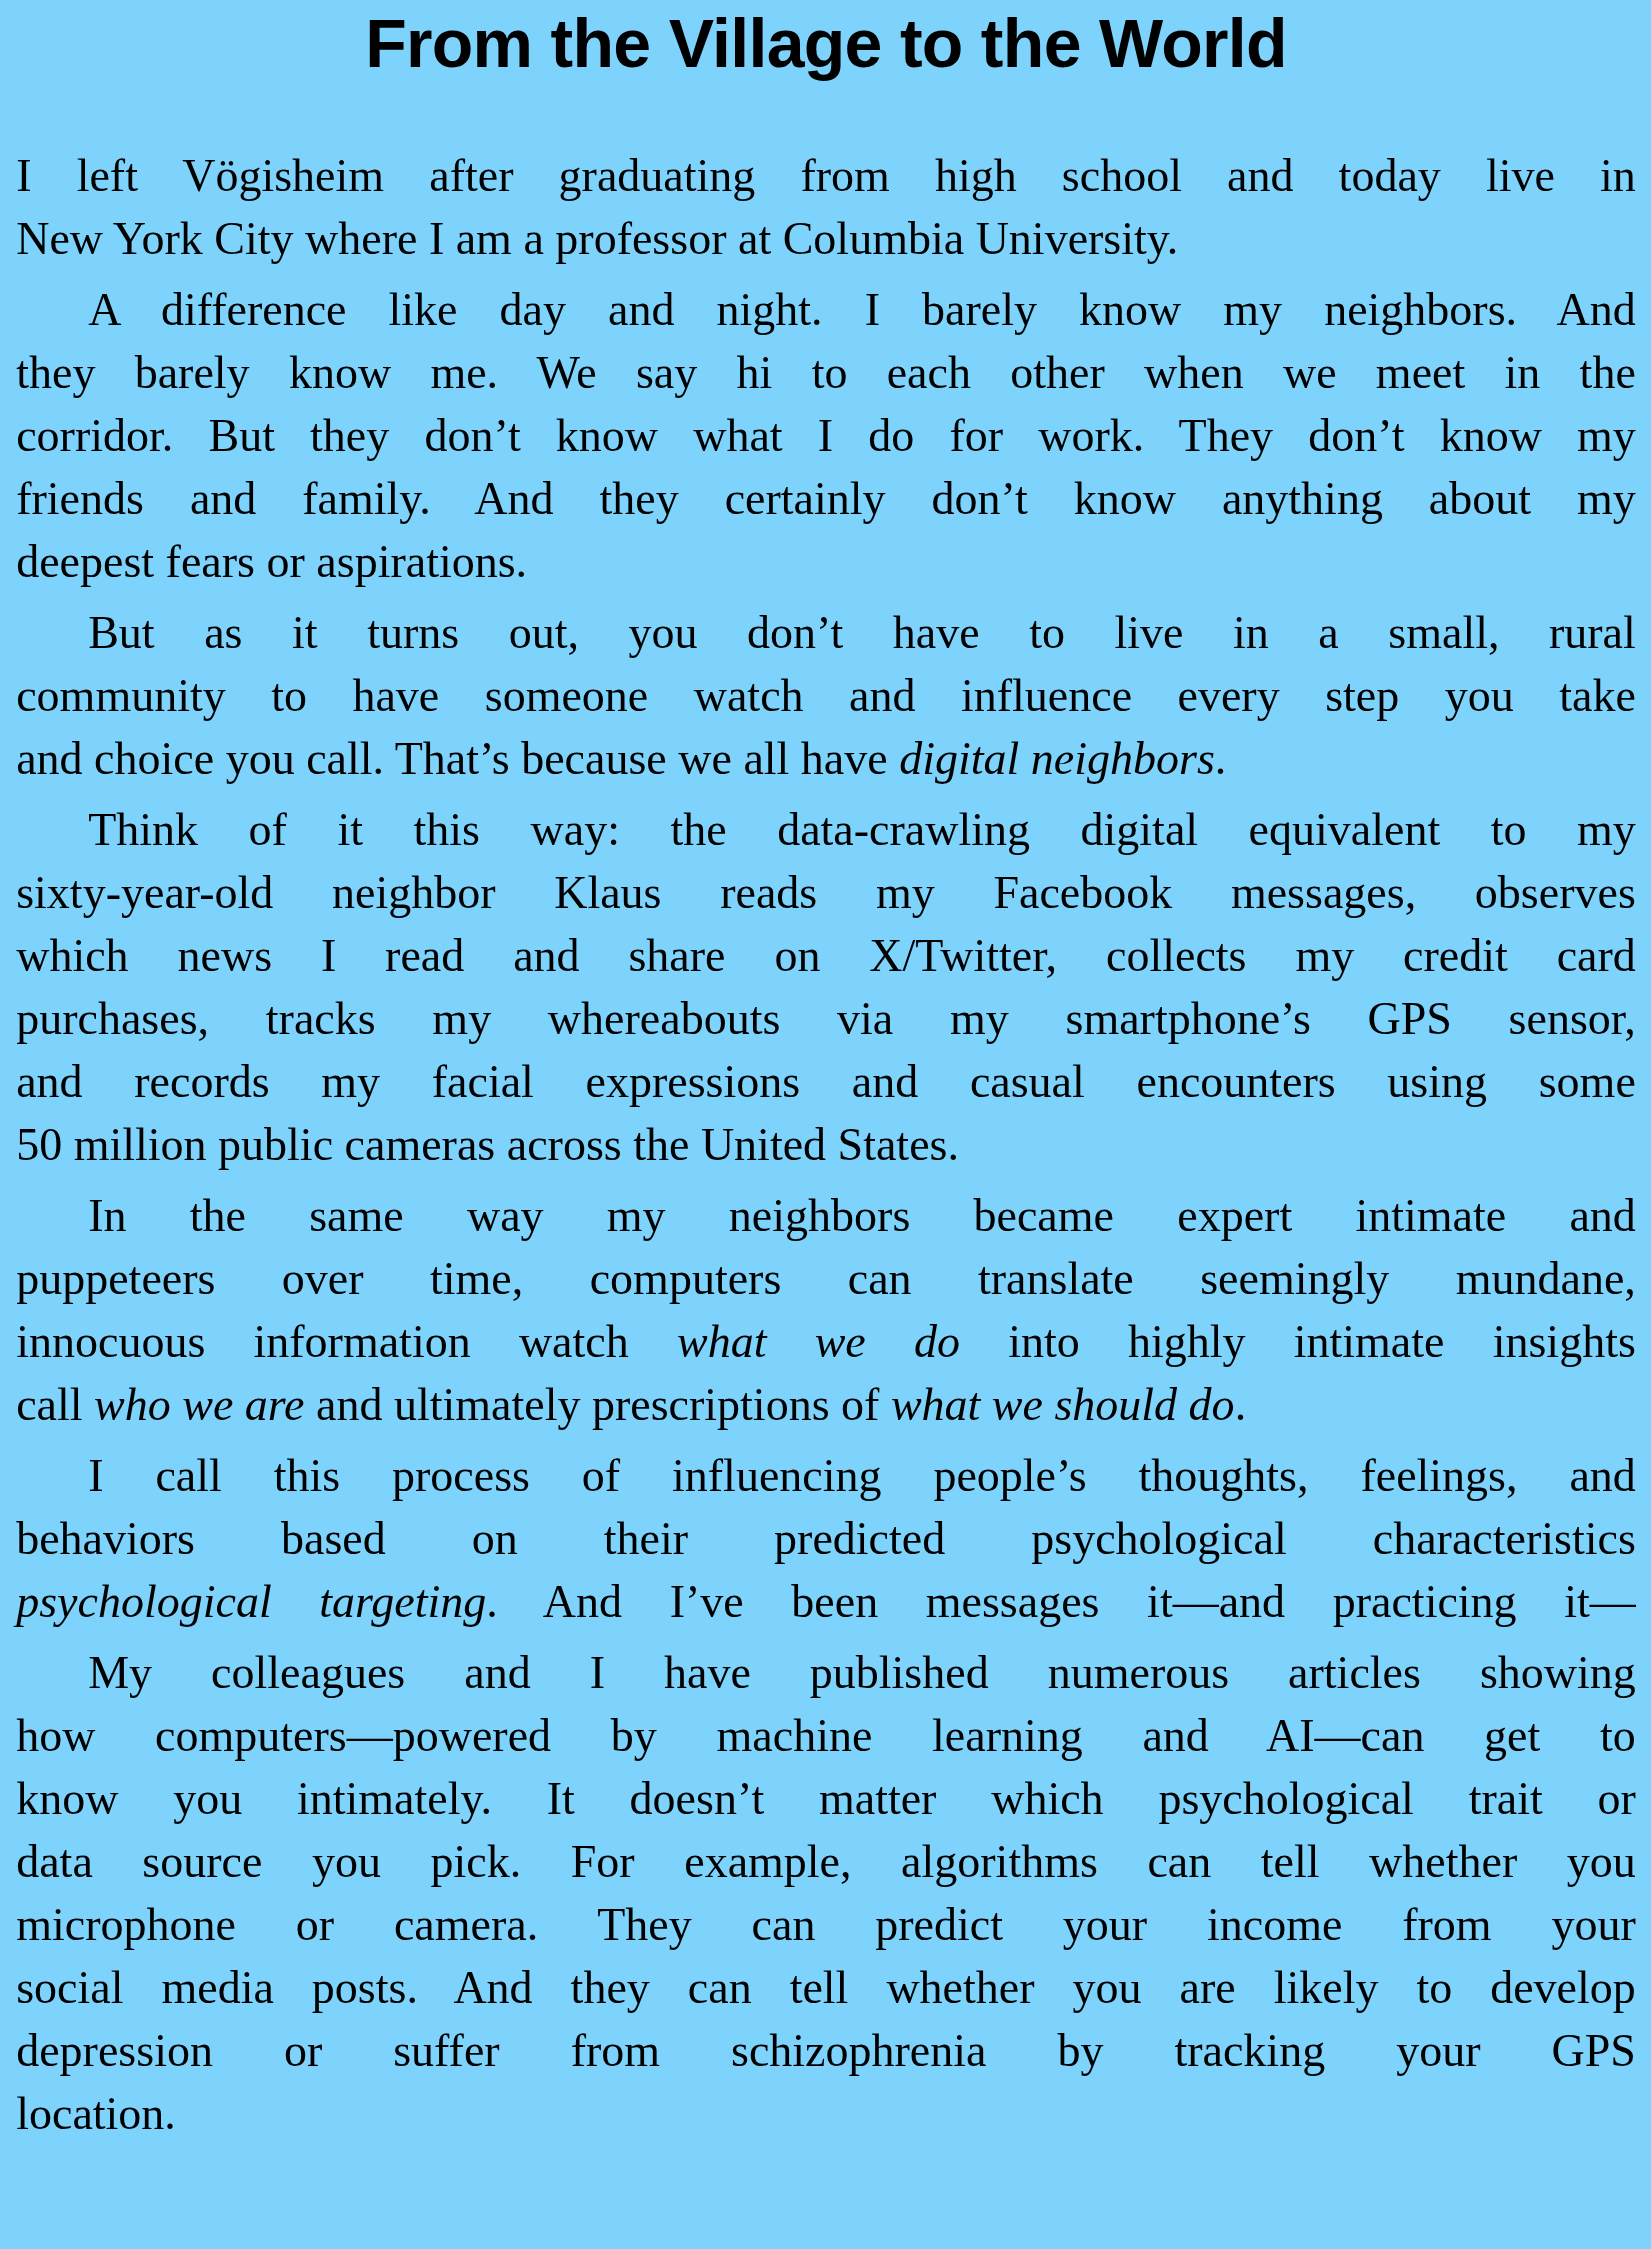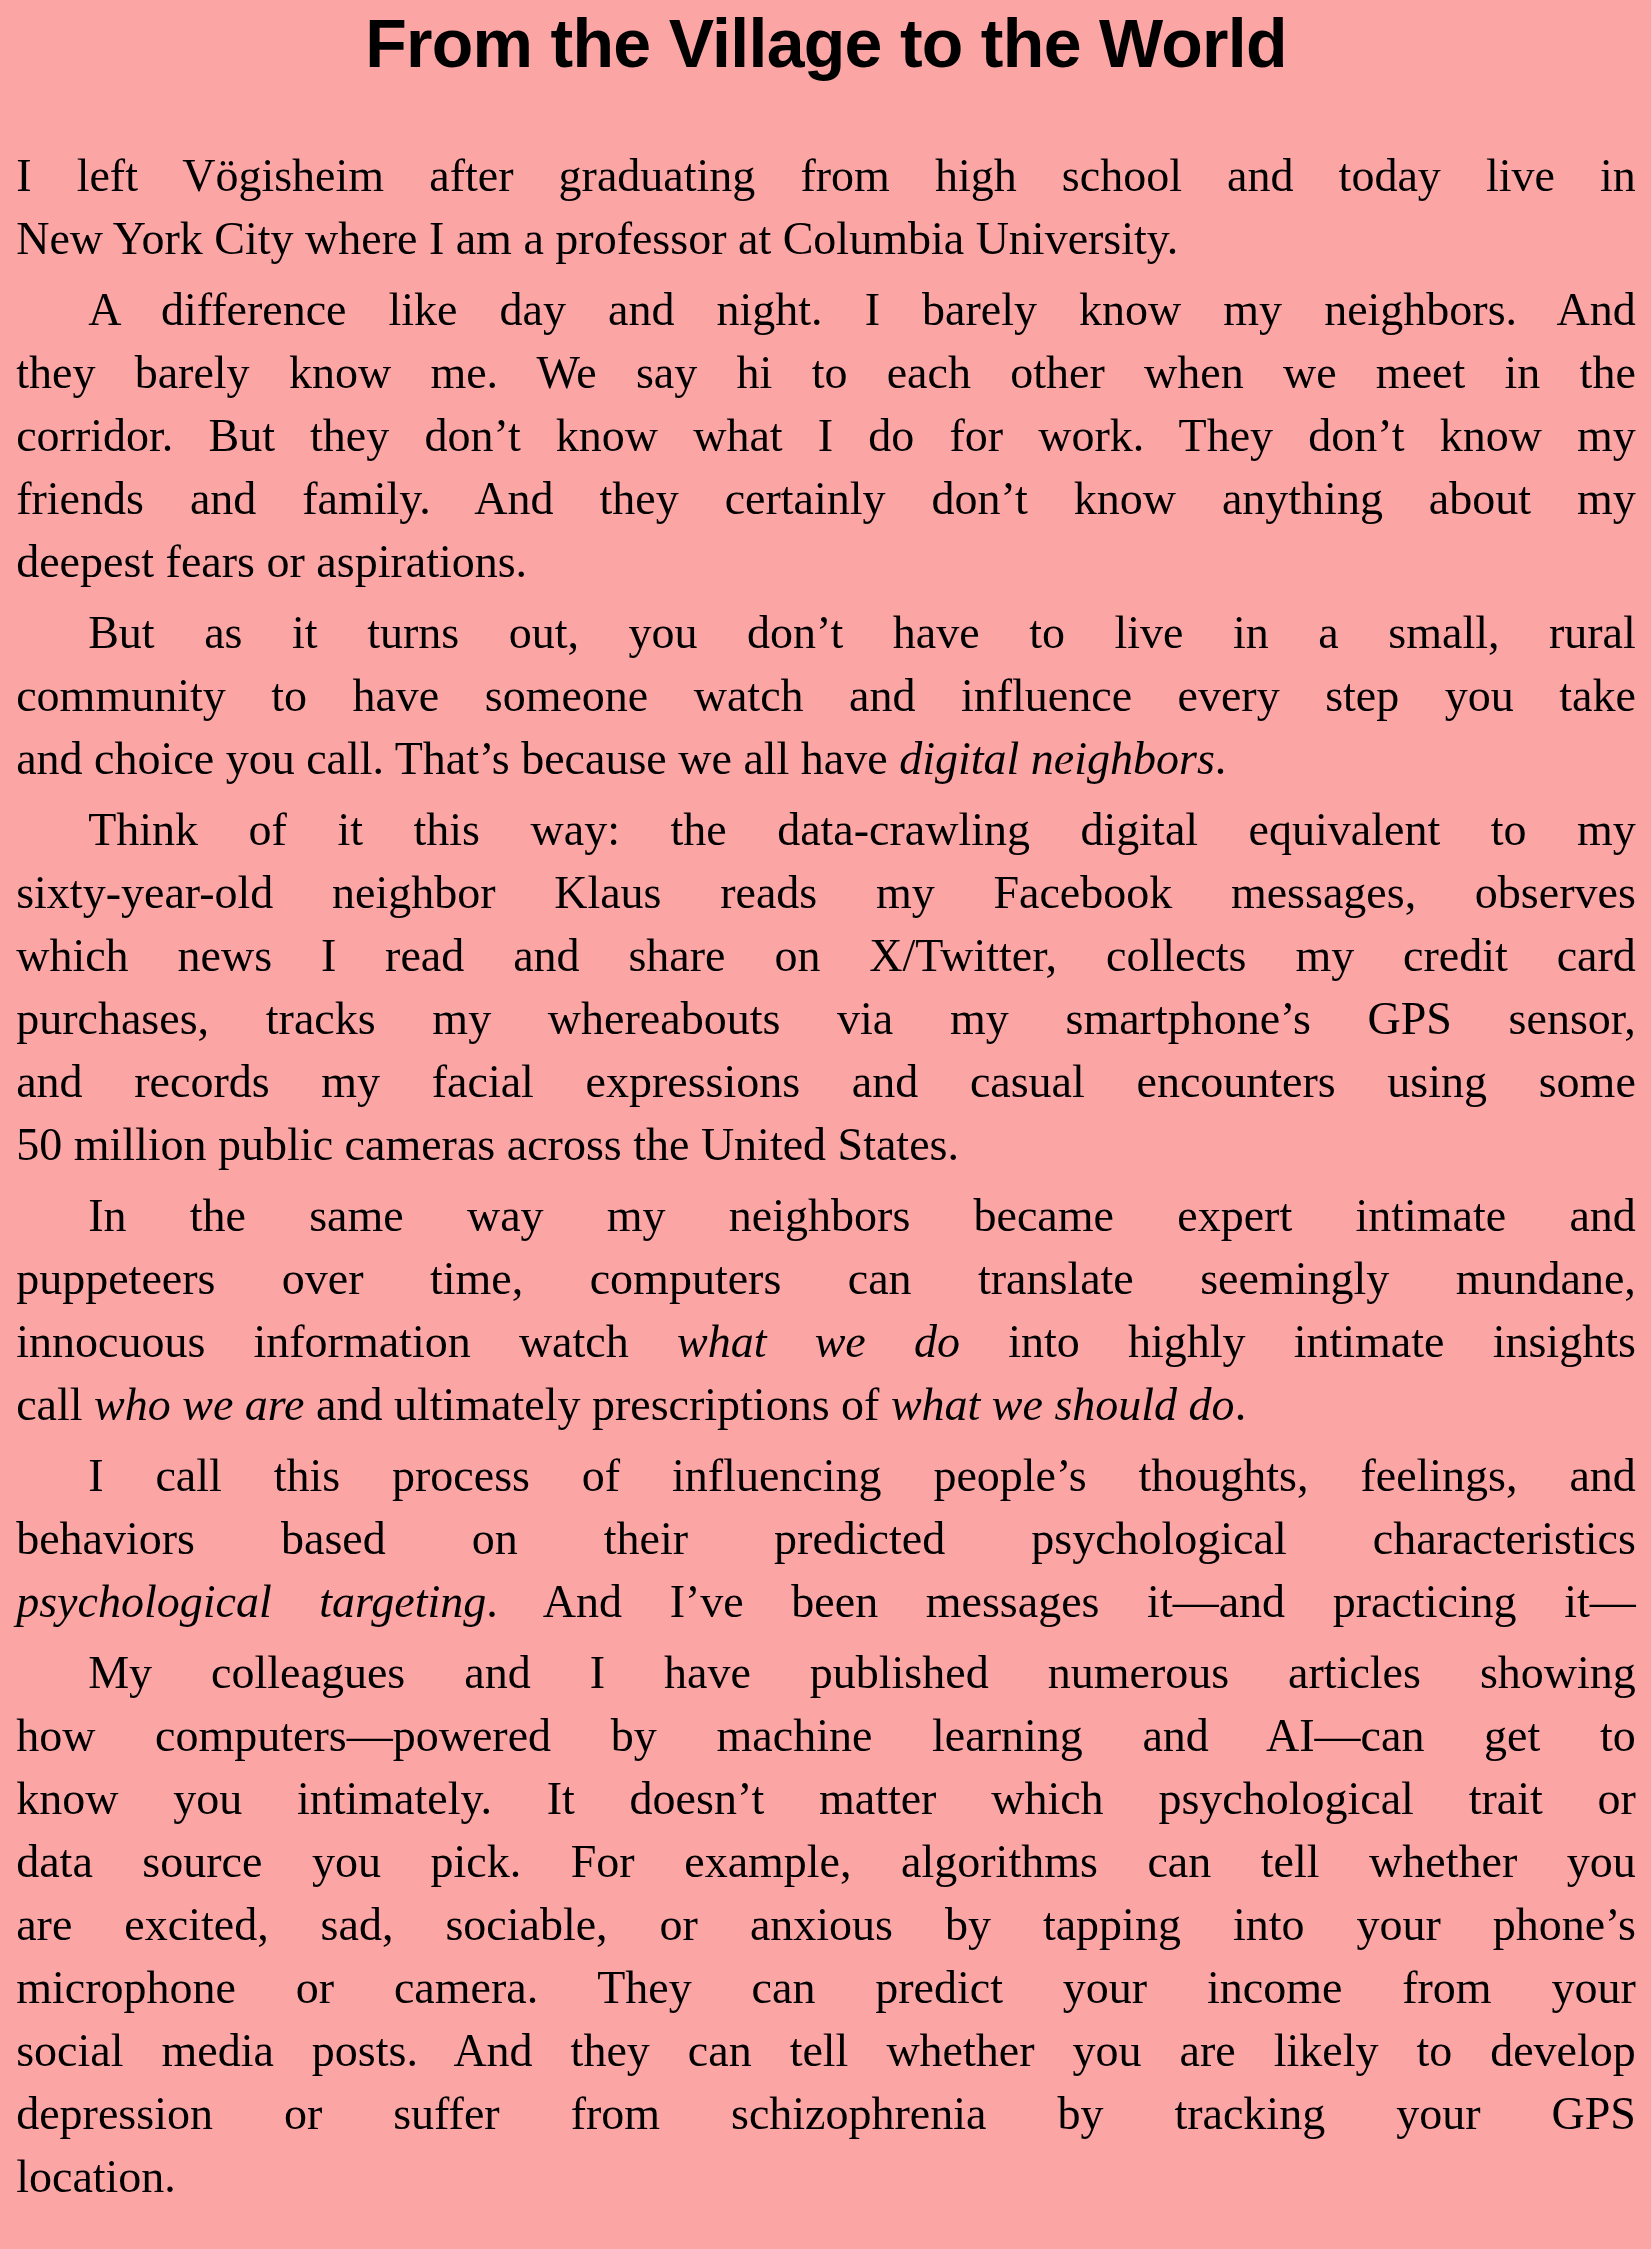--- a/index.html
+++ b/index.html
@@ -4,21 +4,21 @@
 <style>
   html, body {
     margin: 0;
     padding: 0;
     background: #ffffff;
   }
   .page {
     position: relative;
     width: 1652px;
     height: 2250px;
-    background: #fca5a5;
+    background: #7dd3fc;
     color: #000000;
     overflow: hidden;
     font-family: "Liberation Serif", serif;
   }
   .title {
     margin-top: 6.8px;
     text-align: center;
     font-family: "Liberation Sans", sans-serif;
     font-weight: 700;
     font-size: 68px;
@@ -91,21 +91,20 @@
       <div class="paragraph">
         <div class="line indent"><span>I call this process of influencing people’s thoughts, feelings, and</span></div>
         <div class="line"><span>behaviors based on their predicted psychological characteristics</span></div>
         <div class="line"><em>psychological targeting</em><span>. And I’ve been messages it—and practicing it—</span></div>
       </div>
       <div class="paragraph">
         <div class="line indent"><span>My colleagues and I have published numerous articles showing</span></div>
         <div class="line"><span>how computers—powered by machine learning and AI—can get to</span></div>
         <div class="line"><span>know you intimately. It doesn’t matter which psychological trait or</span></div>
         <div class="line"><span>data source you pick. For example, algorithms can tell whether you</span></div>
-        <div class="line"><span>are excited, sad, sociable, or anxious by tapping into your phone’s</span></div>
         <div class="line"><span>microphone or camera. They can predict your income from your</span></div>
         <div class="line"><span>social media posts. And they can tell whether you are likely to develop</span></div>
         <div class="line"><span>depression or suffer from schizophrenia by tracking your GPS</span></div>
         <div class="line last"><span>location.</span></div>
       </div>
     </div>
 </div>
 
 
 </body></html>

